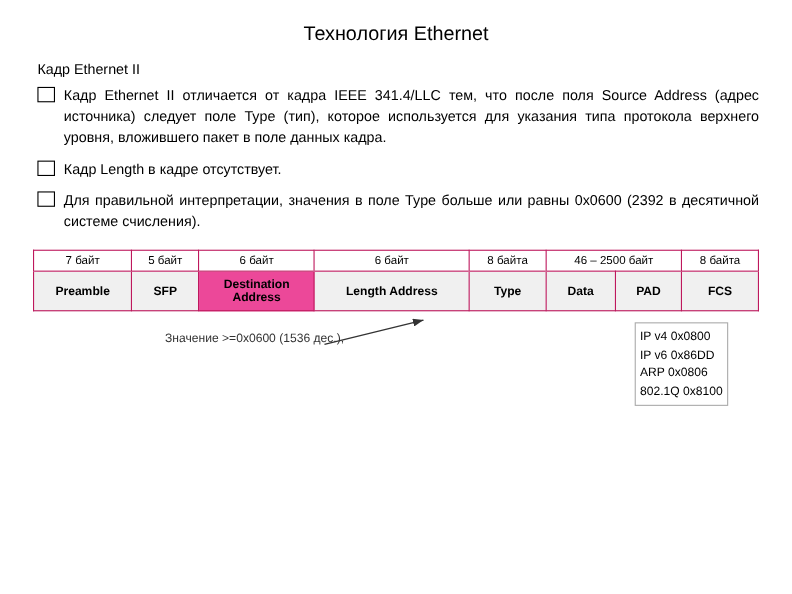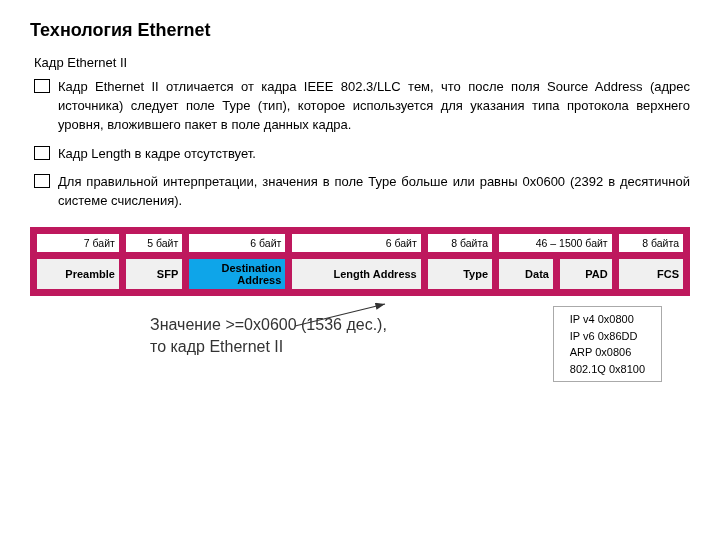--- a/index.html
+++ b/index.html
@@ -13,22 +13,23 @@
       height: 540px;
       background: #ffffff;
       font-family: Arial, sans-serif;
       font-size: 13px;
       color: #000000;
       overflow: hidden;
       padding: 20px 30px;
     }
 
     .page-title {
+      text-align: center;
       font-size: 18px;
-      font-weight: bold;
+      font-weight: normal;
       margin-bottom: 14px;
     }
 
     .section-heading {
       font-weight: normal;
       font-size: 13px;
       margin-bottom: 8px;
       padding-left: 4px;
     }
 
@@ -61,22 +62,22 @@
     }
 
     .frame-table {
       width: 100%;
       border-collapse: collapse;
       font-size: 11px;
     }
 
     .frame-table th,
     .frame-table td {
-      border: 7px solid #be185d;
-      text-align: right;
+      border: 1px solid #be185d;
+      text-align: center;
       padding: 3px 4px;
     }
 
     .frame-table .header-row th {
       font-weight: normal;
       background: #fff;
       font-size: 10.5px;
       border-bottom: none;
     }
 
@@ -84,44 +85,44 @@
       font-weight: bold;
       background: #f0f0f0;
       font-size: 11px;
       min-height: 30px;
       height: 36px;
       vertical-align: middle;
     }
 
     .label-row td.dest-addr {
       font-weight: bold;
-      background: #0ea5e9;
+      background: #ec4899;
     }
 
     .annotation-area {
       position: relative;
       height: 90px;
       margin-top: 0;
     }
 
     .annotation-left {
       position: absolute;
       left: 120px;
       top: 18px;
-      font-size: 16px;
+      font-size: 11px;
       color: #333;
       line-height: 1.4;
     }
 
     .annotation-right {
       position: absolute;
       right: 28px;
       top: 10px;
       border: 1px solid #aaa;
-      padding: 4px 16px;
+      padding: 4px 4px;
       font-size: 11px;
       line-height: 1.5;
       background: #fff;
     }
 
     .arrow-svg {
       position: absolute;
       left: 0;
       top: 0;
       width: 100%;
@@ -131,21 +132,21 @@
   </style>
 </head>
 <body>
 
 <div class="page-title">Технология Ethernet</div>
 
 <div class="section-heading">Кадр Ethernet II</div>
 
 <div class="bullet-item">
   <span class="bullet-icon"></span>
-  <span class="bullet-text">Кадр Ethernet II отличается от кадра IEEE 802.3/LLC тем, что после поля Source Address (адрес источника) следует поле Type (тип), которое используется для указания типа протокола верхнего уровня, вложившего пакет в поле данных кадра.</span>
+  <span class="bullet-text">Кадр Ethernet II отличается от кадра IEEE 341.4/LLC тем, что после поля Source Address (адрес источника) следует поле Type (тип), которое используется для указания типа протокола верхнего уровня, вложившего пакет в поле данных кадра.</span>
 </div>
 
 <div class="bullet-item">
   <span class="bullet-icon"></span>
   <span class="bullet-text">Кадр Length в кадре отсутствует.</span>
 </div>
 
 <div class="bullet-item">
   <span class="bullet-icon"></span>
   <span class="bullet-text">Для правильной интерпретации, значения в поле Type больше или равны 0х0600 (2392 в десятичной системе счисления).</span>
@@ -153,21 +154,21 @@
 
 <div class="frame-table-container">
   <table class="frame-table">
     <thead>
       <tr class="header-row">
         <th>7 байт</th>
         <th>5 байт</th>
         <th>6 байт</th>
         <th>6 байт</th>
         <th>8 байта</th>
-        <th colspan="2">46 – 1500 байт</th>
+        <th colspan="2">46 – 2500 байт</th>
         <th>8 байта</th>
       </tr>
     </thead>
     <tbody>
       <tr class="label-row">
         <td>Preamble</td>
         <td>SFP</td>
         <td class="dest-addr">Destination<br>Address</td>
         <td>Length Address</td>
         <td>Type</td>
@@ -184,21 +185,20 @@
       <line x1="265" y1="30" x2="355" y2="8" stroke="#333" stroke-width="1.2" marker-end="url(#arrowhead)"></line>
       <defs>
         <marker id="arrowhead" markerWidth="8" markerHeight="6" refX="8" refY="3" orient="auto">
           <polygon points="0 0, 8 3, 0 6" fill="#333"></polygon>
         </marker>
       </defs>
     </svg>
 
     <div class="annotation-left">
       <div>Значение &gt;=0x0600 (1536 дес.),</div>
-      <div>то кадр Ethernet II</div>
     </div>
 
     <div class="annotation-right">
       <div>IP v4 0x0800</div>
       <div>IP v6 0x86DD</div>
       <div>ARP 0x0806</div>
       <div>802.1Q 0x8100</div>
     </div>
   </div>
 </div>

